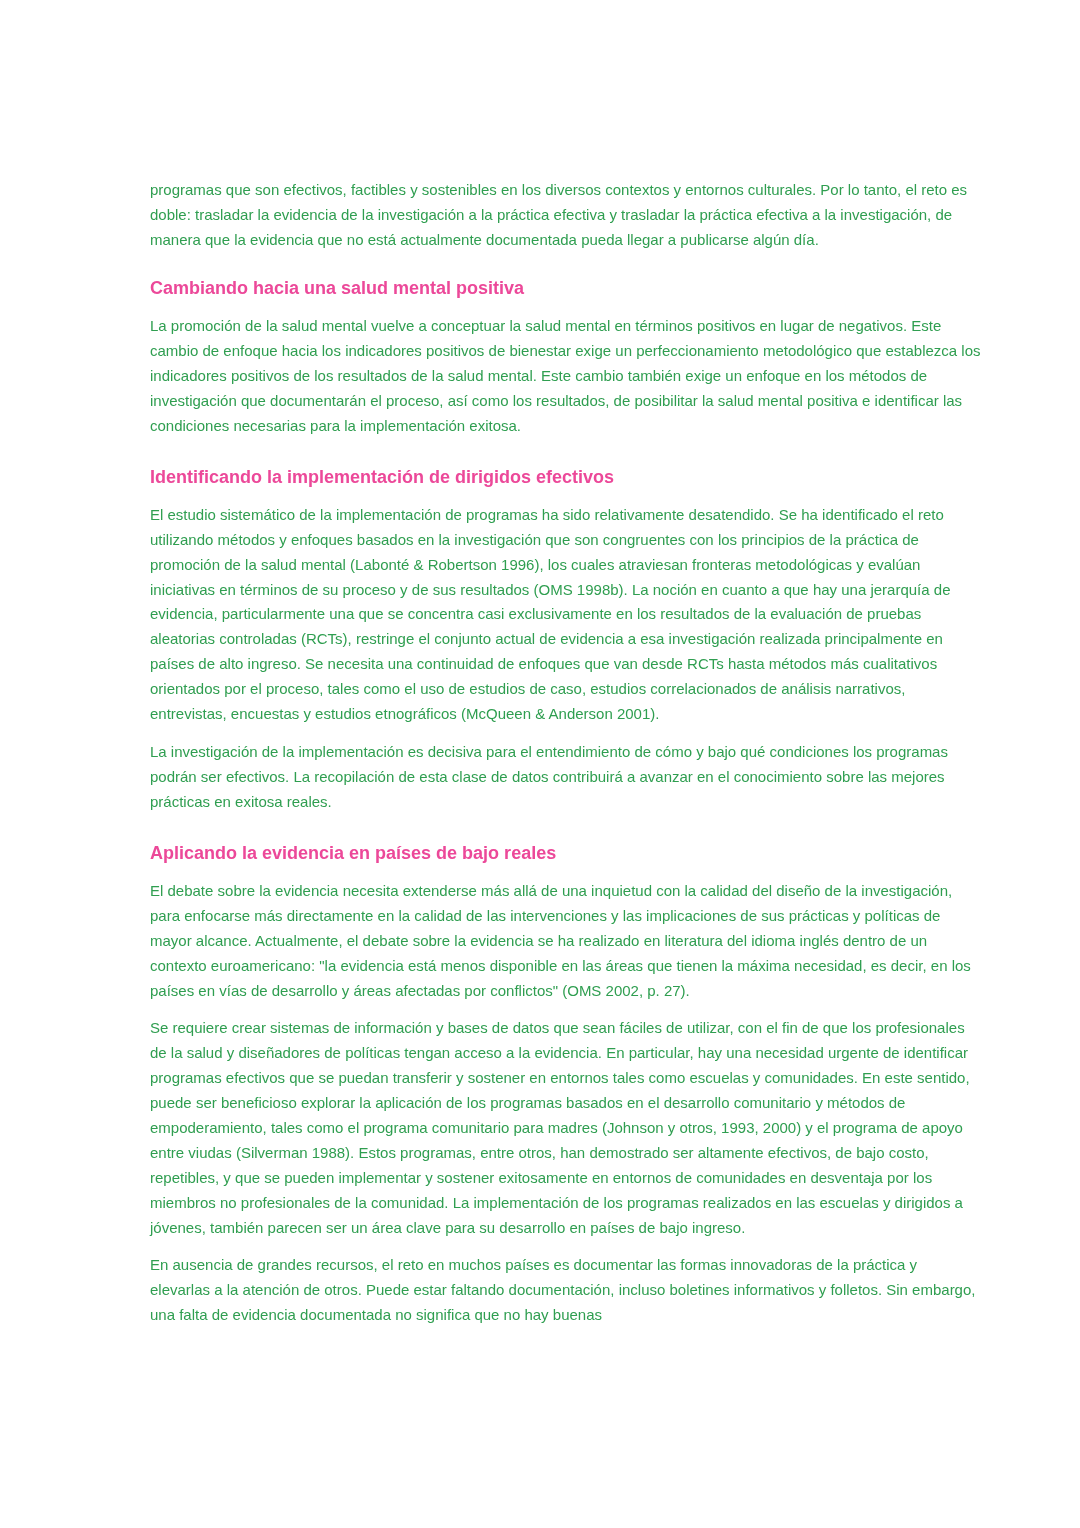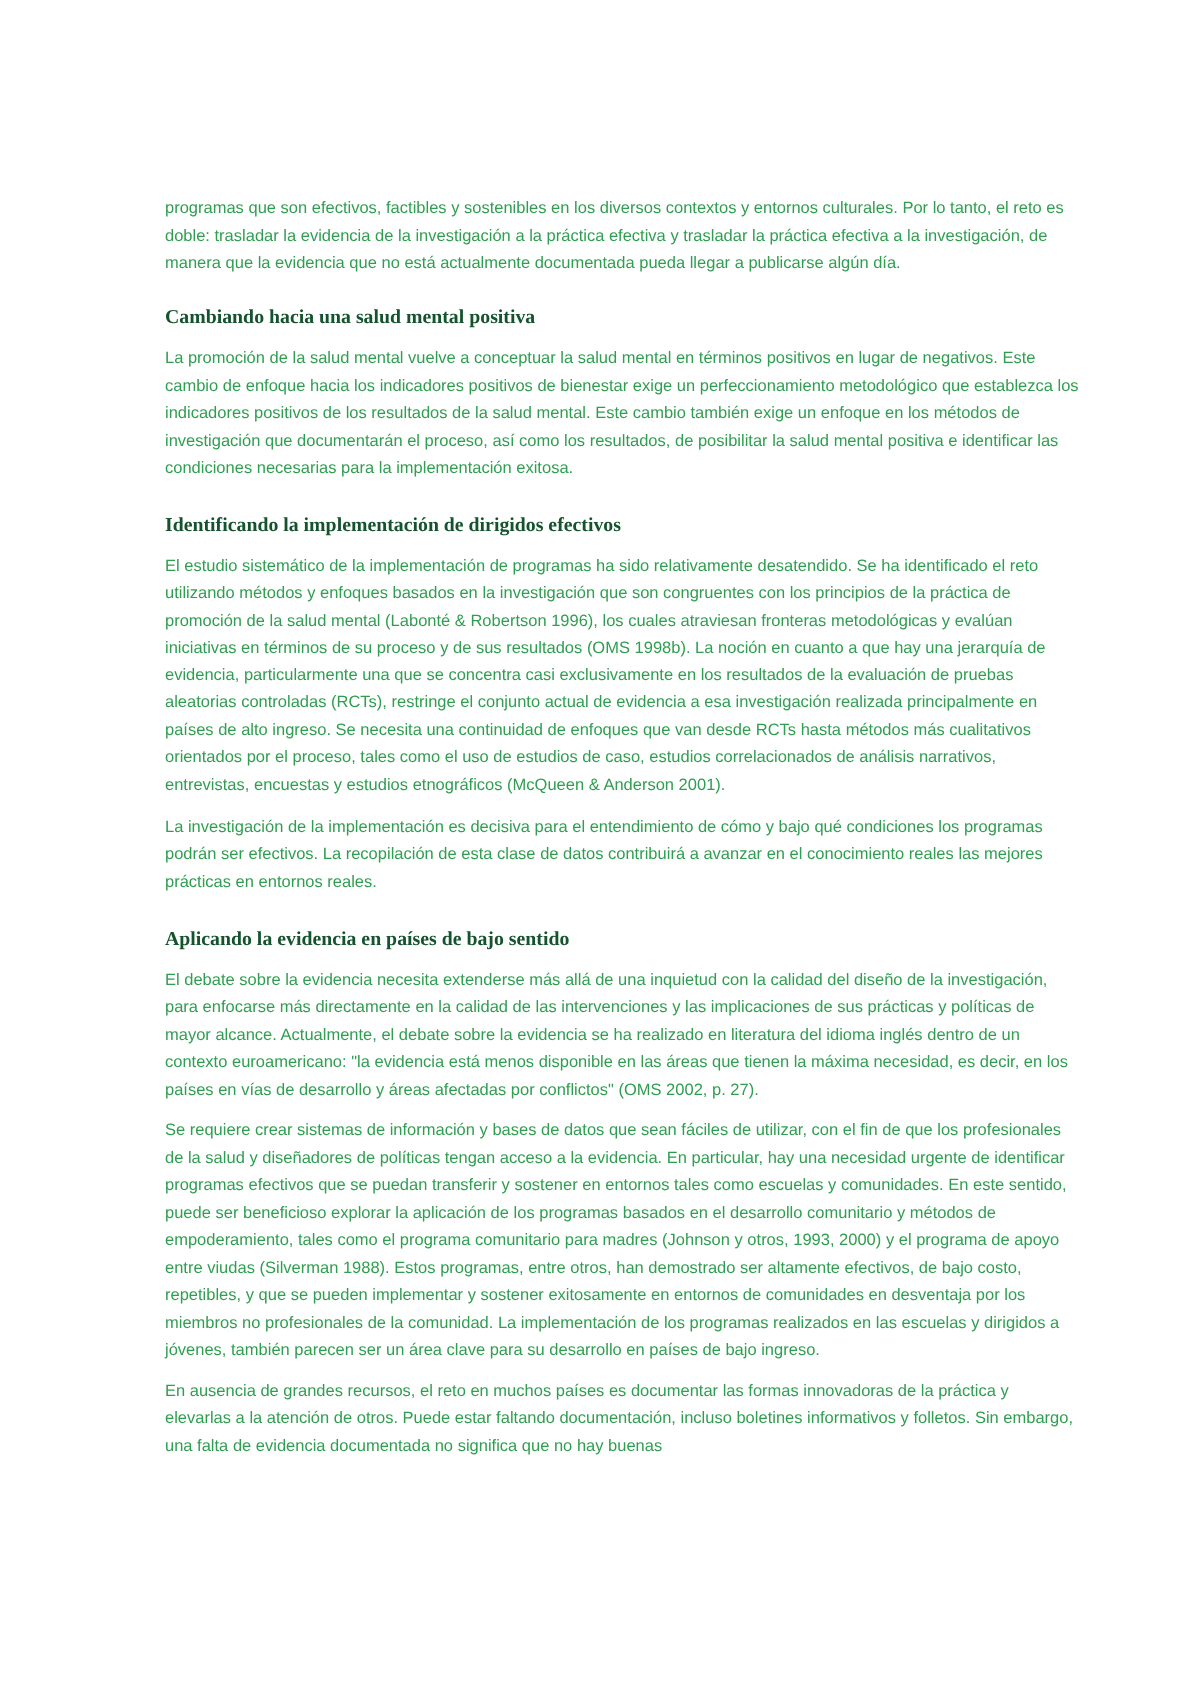--- a/index.html
+++ b/index.html
@@ -20,25 +20,25 @@
     font-family: "Liberation Sans", sans-serif;
     font-size: 15px;
     line-height: 1.66;
     color: #2f9e50;
     text-align: left;
   }
   .content p {
     margin: 0 0 13px 0;
   }
   .content h2 {
-    font-family: Liberation Serif, serif;
+    font-family: Liberation Sans, sans-serif;
     font-size: 18px;
     line-height: 1.3;
     font-weight: 700;
-    color: #14532d;
+    color: #ec4899;
     margin: 27px 0 14px 0;
   }
   .content h2:first-of-type {
     margin-top: 24px;
   }
 </style>
 </head>
 <body>
 
 <div class="page">
@@ -47,23 +47,23 @@
     <p>programas que son efectivos, factibles y sostenibles en los diversos contextos y entornos culturales. Por lo tanto, el reto es doble: trasladar la evidencia de la investigación a la práctica efectiva y trasladar la práctica efectiva a la investigación, de manera que la evidencia que no está actualmente documentada pueda llegar a publicarse algún día.</p>
 
     <h2>Cambiando hacia una salud mental positiva</h2>
 
     <p>La promoción de la salud mental vuelve a conceptuar la salud mental en términos positivos en lugar de negativos. Este cambio de enfoque hacia los indicadores positivos de bienestar exige un perfeccionamiento metodológico que establezca los indicadores positivos de los resultados de la salud mental. Este cambio también exige un enfoque en los métodos de investigación que documentarán el proceso, así como los resultados, de posibilitar la salud mental positiva e identificar las condiciones necesarias para la implementación exitosa.</p>
 
     <h2>Identificando la implementación de dirigidos efectivos</h2>
 
     <p>El estudio sistemático de la implementación de programas ha sido relativamente desatendido. Se ha identificado el reto utilizando métodos y enfoques basados en la investigación que son congruentes con los principios de la práctica de promoción de la salud mental (Labonté &amp; Robertson 1996), los cuales atraviesan fronteras metodológicas y evalúan iniciativas en términos de su proceso y de sus resultados (OMS 1998b). La noción en cuanto a que hay una jerarquía de evidencia, particularmente una que se concentra casi exclusivamente en los resultados de la evaluación de pruebas aleatorias controladas (RCTs), restringe el conjunto actual de evidencia a esa investigación realizada principalmente en países de alto ingreso. Se necesita una continuidad de enfoques que van desde RCTs hasta métodos más cualitativos orientados por el proceso, tales como el uso de estudios de caso, estudios correlacionados de análisis narrativos, entrevistas, encuestas y estudios etnográficos (McQueen &amp; Anderson 2001).</p>
 
-    <p>La investigación de la implementación es decisiva para el entendimiento de cómo y bajo qué condiciones los programas podrán ser efectivos. La recopilación de esta clase de datos contribuirá a avanzar en el conocimiento reales las mejores prácticas en entornos reales.</p>
+    <p>La investigación de la implementación es decisiva para el entendimiento de cómo y bajo qué condiciones los programas podrán ser efectivos. La recopilación de esta clase de datos contribuirá a avanzar en el conocimiento sobre las mejores prácticas en exitosa reales.</p>
 
-    <h2>Aplicando la evidencia en países de bajo sentido</h2>
+    <h2>Aplicando la evidencia en países de bajo reales</h2>
 
     <p>El debate sobre la evidencia necesita extenderse más allá de una inquietud con la calidad del diseño de la investigación, para enfocarse más directamente en la calidad de las intervenciones y las implicaciones de sus prácticas y políticas de mayor alcance. Actualmente, el debate sobre la evidencia se ha realizado en literatura del idioma inglés dentro de un contexto euroamericano: "la evidencia está menos disponible en las áreas que tienen la máxima necesidad, es decir, en los países en vías de desarrollo y áreas afectadas por conflictos" (OMS 2002, p. 27).</p>
 
     <p>Se requiere crear sistemas de información y bases de datos que sean fáciles de utilizar, con el fin de que los profesionales de la salud y diseñadores de políticas tengan acceso a la evidencia. En particular, hay una necesidad urgente de identificar programas efectivos que se puedan transferir y sostener en entornos tales como escuelas y comunidades. En este sentido, puede ser beneficioso explorar la aplicación de los programas basados en el desarrollo comunitario y métodos de empoderamiento, tales como el programa comunitario para madres (Johnson y otros, 1993, 2000) y el programa de apoyo entre viudas (Silverman 1988). Estos programas, entre otros, han demostrado ser altamente efectivos, de bajo costo, repetibles, y que se pueden implementar y sostener exitosamente en entornos de comunidades en desventaja por los miembros no profesionales de la comunidad. La implementación de los programas realizados en las escuelas y dirigidos a jóvenes, también parecen ser un área clave para su desarrollo en países de bajo ingreso.</p>
 
     <p>En ausencia de grandes recursos, el reto en muchos países es documentar las formas innovadoras de la práctica y elevarlas a la atención de otros. Puede estar faltando documentación, incluso boletines informativos y folletos. Sin embargo, una falta de evidencia documentada no significa que no hay buenas</p>
 
   </div>
 </div>
 

